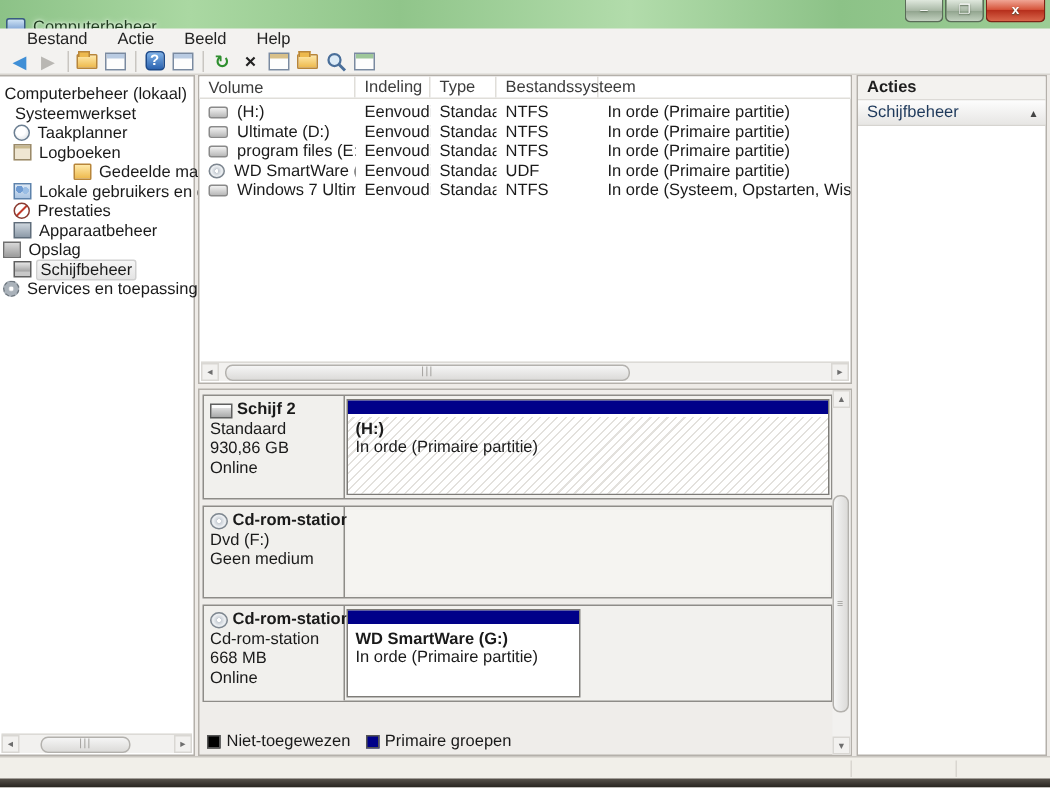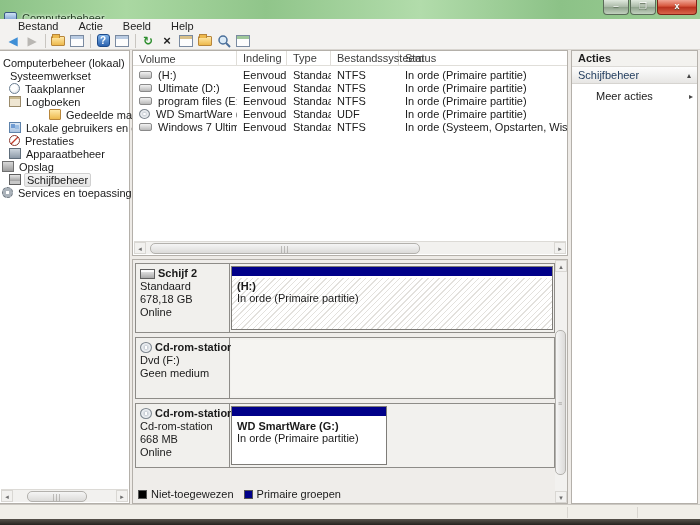--- a/index.html
+++ b/index.html
@@ -219,21 +219,20 @@
       <div class="sc-btn" style="position:absolute;right:0;">▸</div>
     </div>
   </div>
 
   <div id="volume-pane">
     <div id="vol-header">
       <div class="vh-cell c0">Volume</div>
       <div class="vh-cell c1">Indeling</div>
       <div class="vh-cell c2">Type</div>
       <div class="vh-cell c3">Bestandssysteem</div>
-      <div class="vh-cell c4" style="border-right:none;">Status</div>
     </div>
 
     <div class="vol-row" style="top:17px;">
       <div class="vc c0"><span class="ico ico-vol"></span>&nbsp;<span>(H:)</span></div>
       <div class="vc c1">Eenvoudig</div>
       <div class="vc c2">Standaard</div>
       <div class="vc c3">NTFS</div>
       <div class="vc c4">In orde (Primaire partitie)</div>
     </div>
     <div class="vol-row" style="top:30px;">
@@ -278,21 +277,21 @@
 
   <div id="disk-pane">
 
     <div class="disk-row" style="top:3px;height:70px;">
       <div class="disk-label">
         <div class="dname">
             <span class="ico ico-hdd"></span>
             <span>Schijf 2</span>
           </div>
         <div>Standaard</div>
-        <div>678,18 GB</div>
+        <div>930,86 GB</div>
         <div>Online</div>
       </div>
       <div class="partition hatch" style="left:95px;right:1px;">
         <div class="pbar" style="background: rgb(0, 0, 137);"></div>
         <div class="p-body">
           <div class="ptitle">(H:)</div>
           <div>In orde (Primaire partitie)</div>
         </div>
       </div>
     </div>
@@ -348,24 +347,20 @@
       </div>
     </div>
   </div>
 
   <div id="actions">
     <div id="actions-header">Acties</div>
     <div id="actions-section">
       <span>Schijfbeheer</span>
       <span class="tiny-arrow">▴</span>
     </div>
-    <div id="actions-more">
-      <span>Meer acties</span>
-      <span class="tiny-arrow">▸</span>
-    </div>
   </div>
 
   <div id="statusbar">
     <span class="st-sep" style="right:132px;"></span>
     <span class="st-sep" style="right:62px;"></span>
   </div>
   <div id="taskbar-strip"></div>
 
 </div>
 

